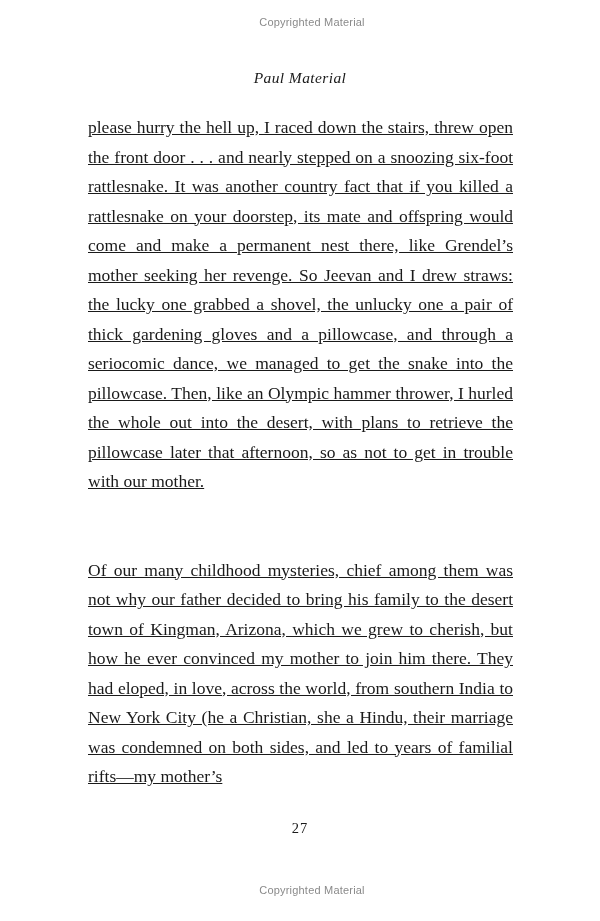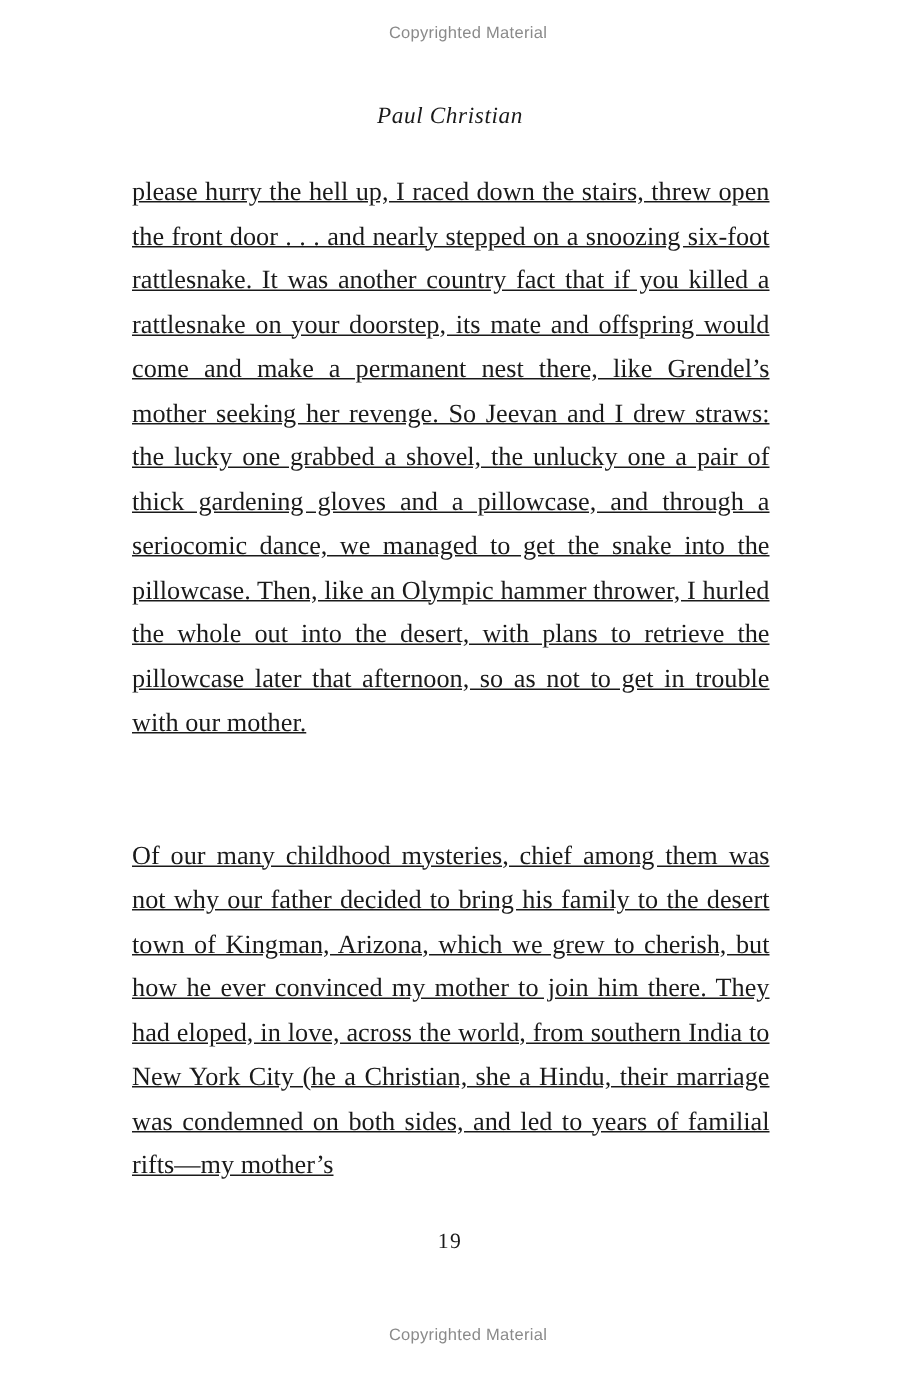--- a/index.html
+++ b/index.html
@@ -66,25 +66,25 @@
     letter-spacing: 1px;
   }
 </style>
 </head>
 <body>
 
 <div class="book-page">
 
   <div class="copyright-notice copyright-top">Copyrighted Material</div>
 
-  <div class="running-head">Paul Christian</div>
+  <div class="running-head">Paul Material</div>
 
   <div class="text-block">
     <p>please hurry the hell up, I raced down the stairs, threw open the front door . . . and nearly stepped on a snoozing six-foot rattlesnake. It was another country fact that if you killed a rattlesnake on your doorstep, its mate and offspring would come and make a permanent nest there, like Grendel’s mother seeking her revenge. So Jeevan and I drew straws: the lucky one grabbed a shovel, the unlucky one a pair of thick gardening gloves and a pillowcase, and through a seriocomic dance, we managed to get the snake into the pillowcase. Then, like an Olympic hammer thrower, I hurled the whole out into the desert, with plans to retrieve the pillowcase later that afternoon, so as not to get in trouble with our mother.</p>
     <div class="para-break"></div>
     <p>Of our many childhood mysteries, chief among them was not why our father decided to bring his family to the desert town of Kingman, Arizona, which we grew to cherish, but how he ever convinced my mother to join him there. They had eloped, in love, across the world, from southern India to New York City (he a Christian, she a Hindu, their marriage was condemned on both sides, and led to years of familial rifts—my mother’s</p>
   </div>
 
-  <div class="page-number">19</div>
+  <div class="page-number">27</div>
 
   <div class="copyright-notice copyright-bottom">Copyrighted Material</div>
 
 </div>
 
 </body></html>

